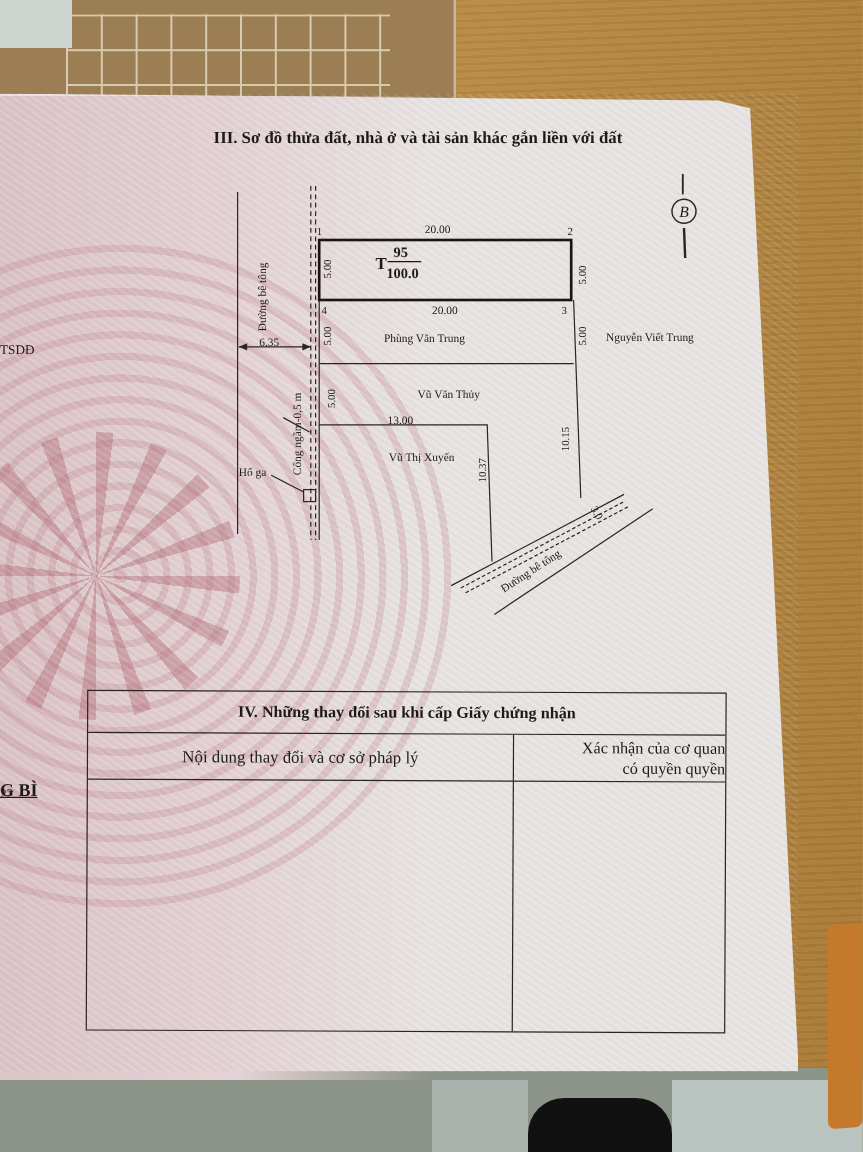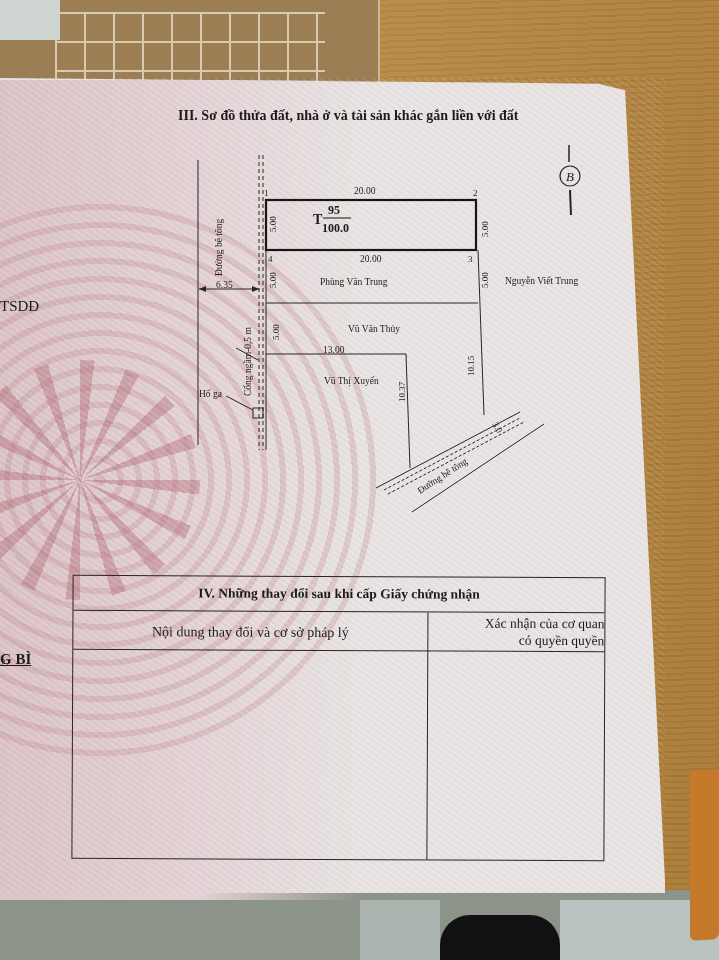--- a/index.html
+++ b/index.html
@@ -37,21 +37,21 @@
     opacity:0.8; }
   .rosette-star { position:absolute; left:-40px; top:360px; width:240px; height:240px;
     background:conic-gradient(from 0deg, rgba(180,110,120,0.45) 0 7deg, transparent 7deg 22.5deg, rgba(180,110,120,0.45) 22.5deg 29.5deg, transparent 29.5deg 45deg, rgba(180,110,120,0.45) 45deg 52deg, transparent 52deg 67.5deg, rgba(180,110,120,0.45) 67.5deg 74.5deg, transparent 74.5deg 90deg, rgba(180,110,120,0.45) 90deg 97deg, transparent 97deg 112.5deg, rgba(180,110,120,0.45) 112.5deg 119.5deg, transparent 119.5deg 135deg, rgba(180,110,120,0.45) 135deg 142deg, transparent 142deg 157.5deg, rgba(180,110,120,0.45) 157.5deg 164.5deg, transparent 164.5deg 180deg, rgba(180,110,120,0.45) 180deg 187deg, transparent 187deg 202.5deg, rgba(180,110,120,0.45) 202.5deg 209.5deg, transparent 209.5deg 225deg, rgba(180,110,120,0.45) 225deg 232deg, transparent 232deg 247.5deg, rgba(180,110,120,0.45) 247.5deg 254.5deg, transparent 254.5deg 270deg, rgba(180,110,120,0.45) 270deg 277deg, transparent 277deg 292.5deg, rgba(180,110,120,0.45) 292.5deg 299.5deg, transparent 299.5deg 315deg, rgba(180,110,120,0.45) 315deg 322deg, transparent 322deg 337.5deg, rgba(180,110,120,0.45) 337.5deg 344.5deg, transparent 344.5deg 360deg);
     border-radius:50%; }
   .guilloche { position:absolute; left:0; top:78px; width:665px; height:815px;
     background:repeating-linear-gradient(35deg, rgba(255,255,255,0.08) 0 2px, rgba(0,0,0,0.02) 2px 5px);
     pointer-events:none; }
 
   .txt { position:absolute; color:#1e1a1a; white-space:nowrap; }
   .title3 { left:162px; top:108px; font-size:14px; font-weight:bold;margin-left:16px; }
-  .side-tsdd { left:0; top:298px; font-size:15px; }
+  .side-tsdd { left:0; top:286px; font-size:11px; }
   .side-22 { left:0; top:656px; font-size:11px; }
   .side-gbi { left:0; top:651px; font-size:15px; font-weight:bold;text-decoration:underline; }
 
   svg.plan { position:absolute; left:0; top:0; }
   .lbl { font-family:"Liberation Serif","DejaVu Serif",serif; fill:#1e1a1a; }
 
   .sec4 { position:absolute; left:72px; top:576px; width:531px; height:282px;
     border:1.5px solid #2a2424; transform:rotate(0.25deg); }
   .sec4-title { position:absolute; left:0; top:0; width:100%; height:34px; border-bottom:1.5px solid #2a2424;
     text-align:center; line-height:34px; font-size:13.5px; font-weight:bold; color:#1e1a1a; }

